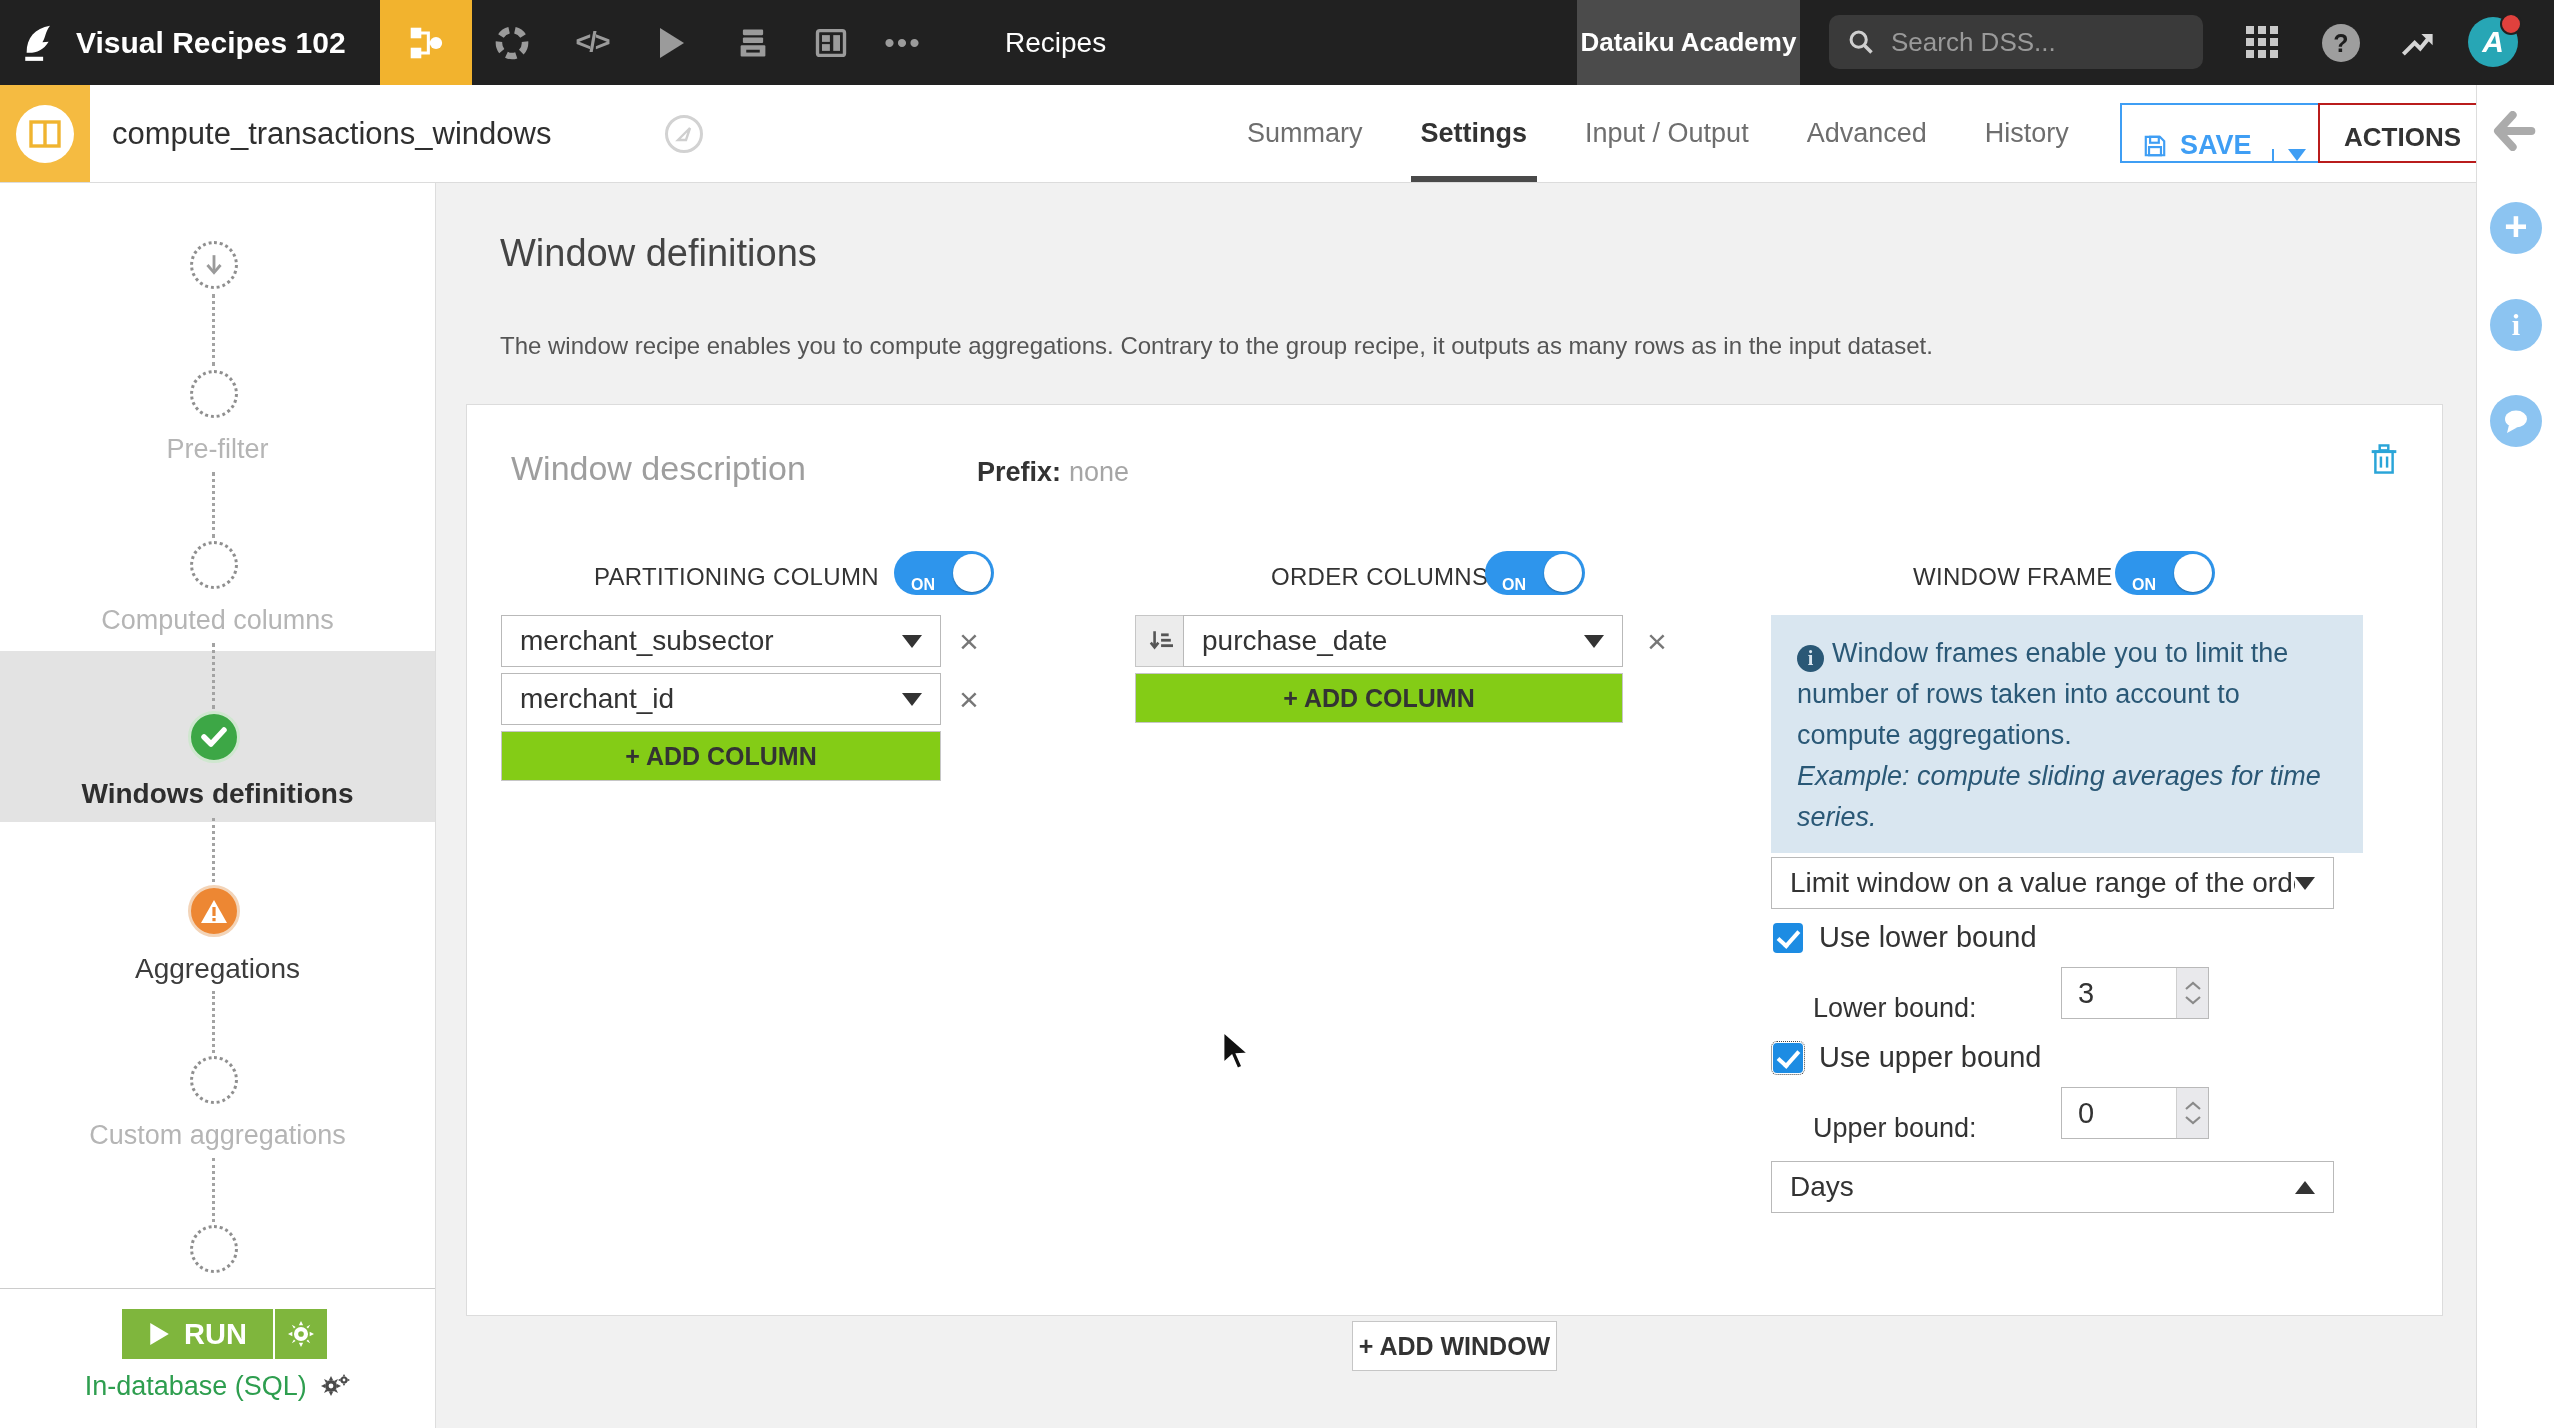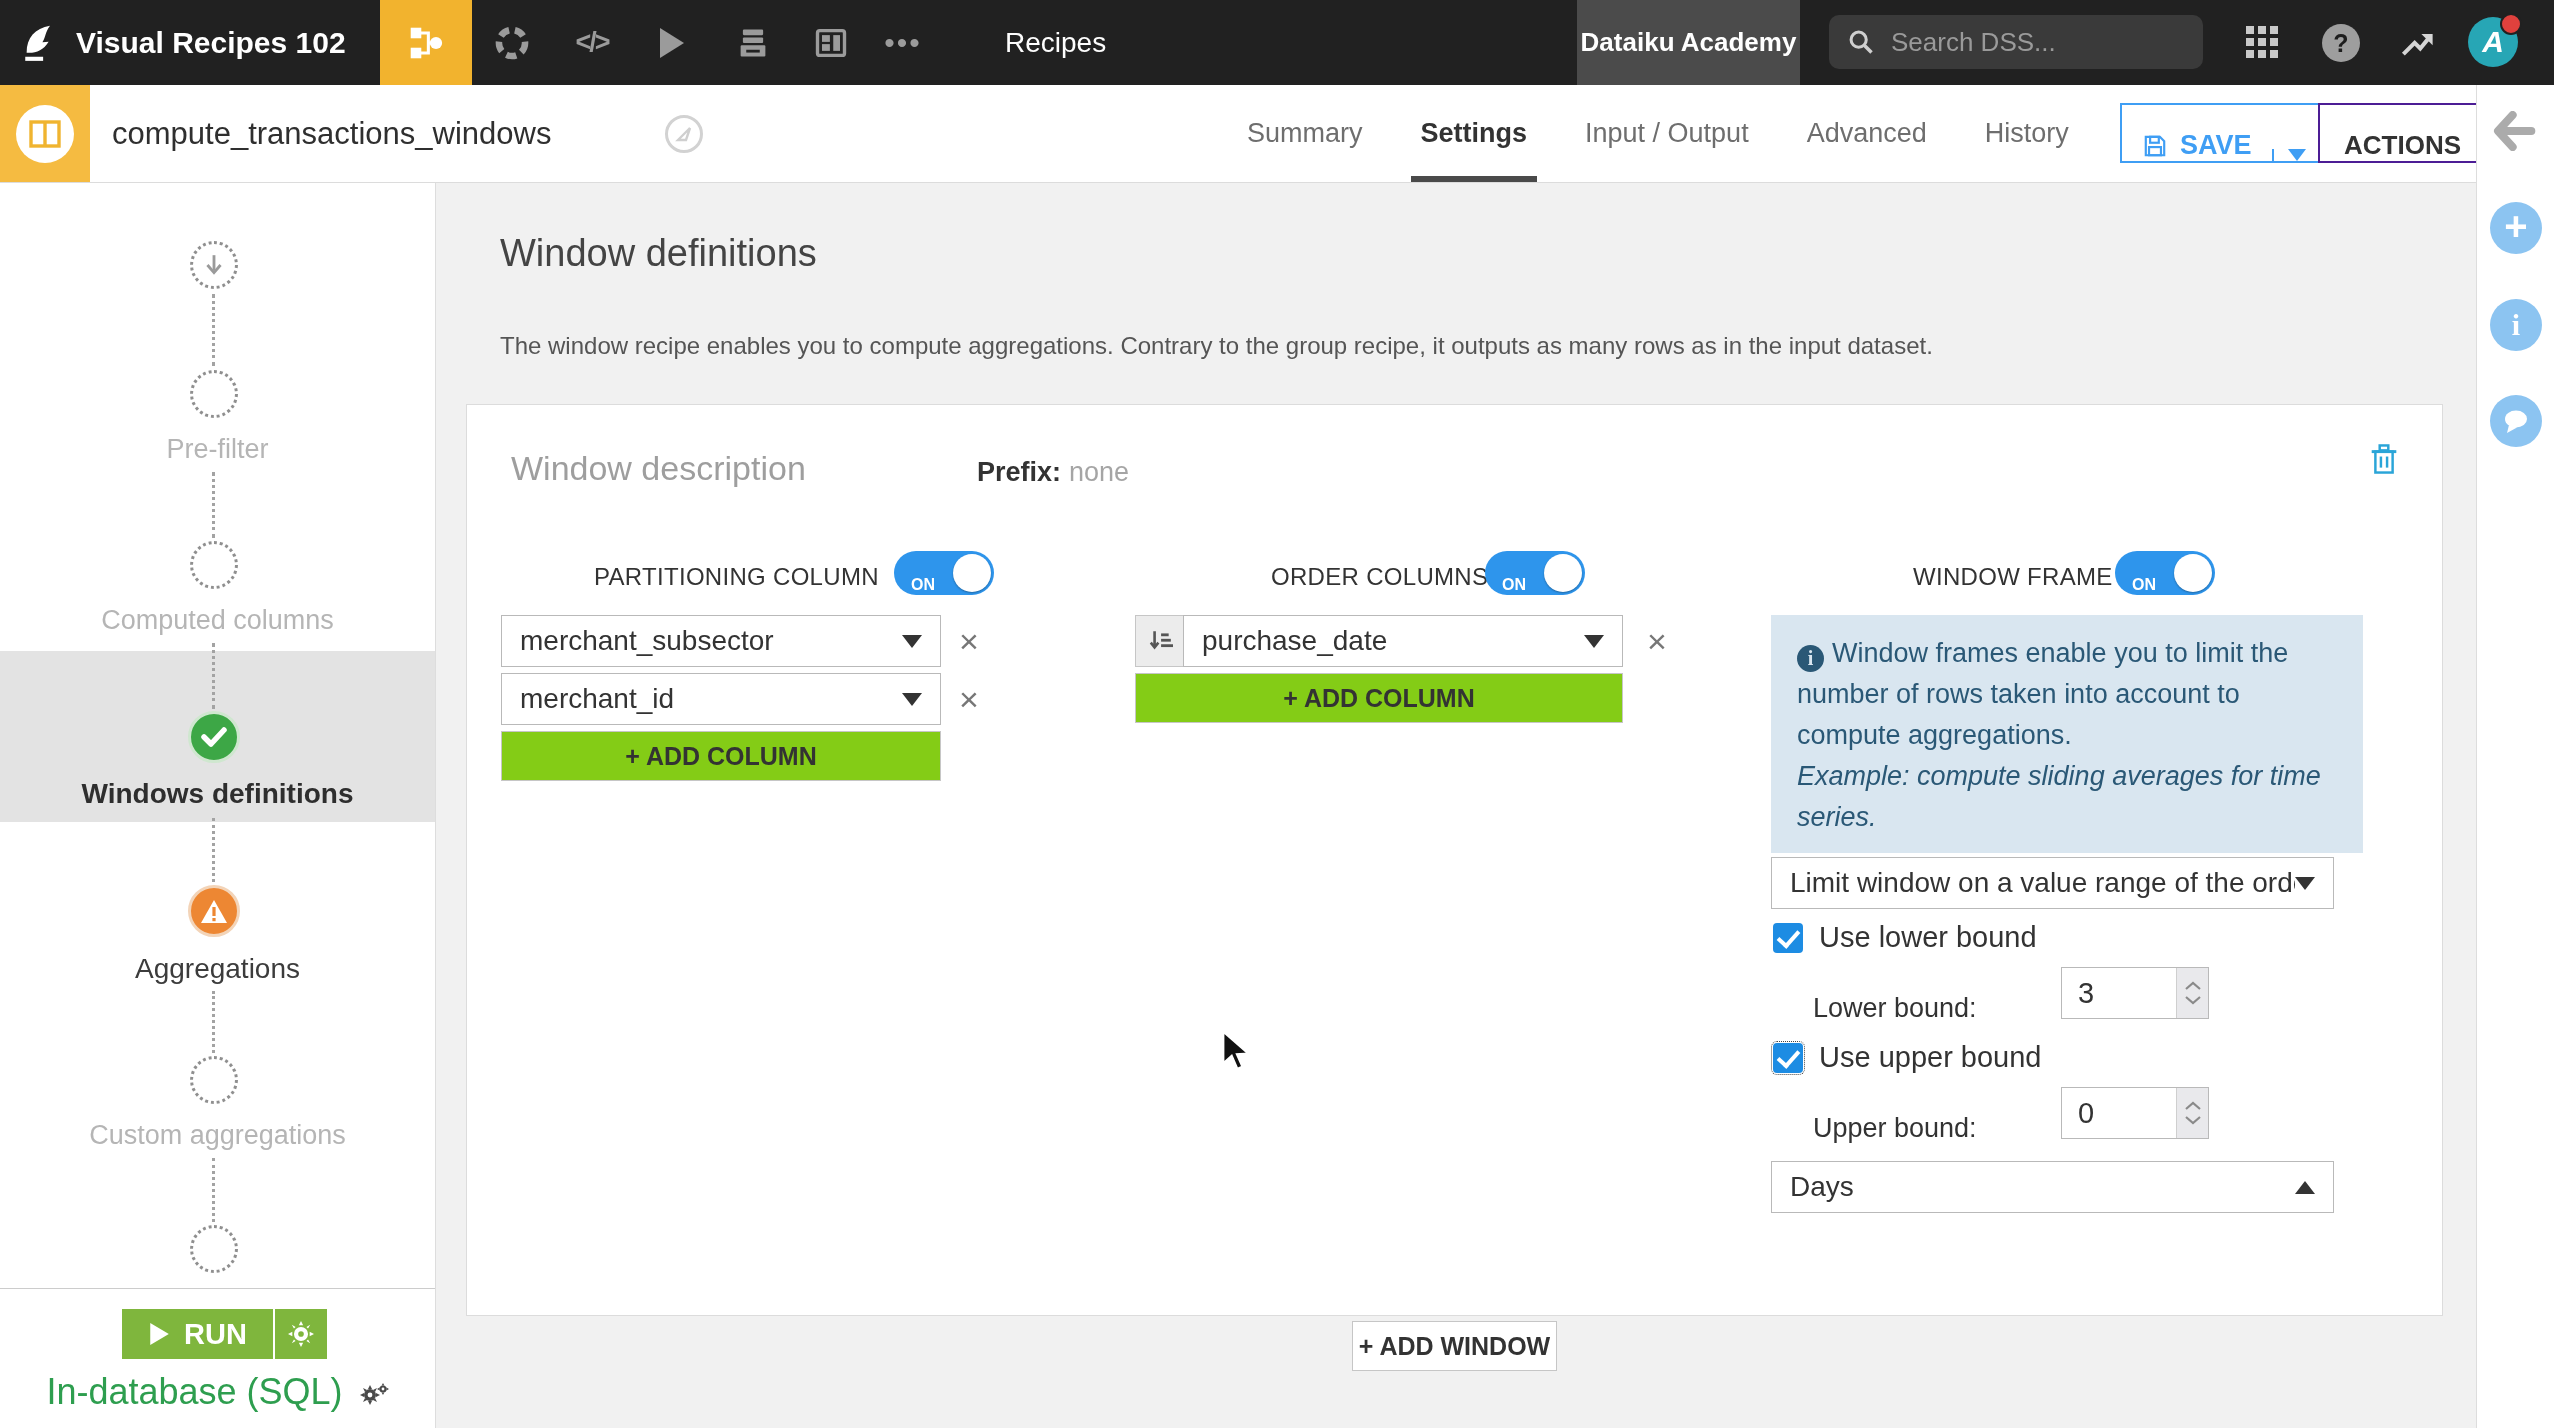--- a/index.html
+++ b/index.html
@@ -35,21 +35,21 @@
   .doc-title{position:absolute;left:112px;top:0;height:97px;line-height:97px;font-size:31px;color:#2f2f2f;}
   .compass{position:absolute;left:665px;top:30px;width:38px;height:38px;border-radius:50%;border:3px solid #d2d2d2;box-sizing:border-box;display:flex;align-items:center;justify-content:center;}
   .tabs{position:absolute;left:1247px;top:0;height:97px;display:flex;gap:58px;align-items:center;}
   .tab{position:relative;height:97px;line-height:97px;font-size:27px;color:#6e6e6e;white-space:nowrap;cursor:pointer;}
   .tab.active{color:#333;font-weight:700;}
   .tab.active::after{content:"";position:absolute;left:-10px;right:-10px;bottom:0;height:6px;background:#4a4a4a;}
   .save-btn{position:absolute;left:2120px;top:18px;height:60px;display:flex;border:2px solid #3F9EF4;background:#fff;box-sizing:border-box;align-items:flex-end;}
   .save-main{display:flex;align-items:center;gap:12px;padding:0 20px;color:#3F9EF4;font-size:27px;font-weight:700;}
   .save-caret{width:46px;border-left:2px solid #3F9EF4;display:flex;align-items:center;justify-content:center;}
   .caret-down-blue{width:0;height:0;border-top:12px solid #3F9EF4;border-left:9px solid transparent;border-right:9px solid transparent;}
-  .actions-btn{position:absolute;left:2318px;top:18px;height:60px;border:2px solid #4c1d95;background:#fff;color:#333;font-size:26px;font-weight:700;padding:12px 24px;line-height:56px;box-sizing:border-box;}
+  .actions-btn{position:absolute;left:2318px;top:18px;height:60px;border:2px solid #b91c1c;background:#fff;color:#333;font-size:26px;font-weight:700;padding:4px 24px;line-height:56px;box-sizing:border-box;}
   
   .rail{position:absolute;left:2476px;top:85px;width:78px;height:1343px;background:#fff;border-left:1px solid #ddd;z-index:25;}
   .rail .back{position:absolute;left:14px;top:26px;}
   .railbtn{position:absolute;left:13px;width:52px;height:52px;border-radius:50%;background:#8cc4f1;color:#fff;display:flex;align-items:center;justify-content:center;}
   .railbtn.plus{top:117px;font-size:40px;font-weight:700;padding-bottom:4px;box-sizing:border-box;}
   .railbtn.info{top:214px;font-size:30px;font-weight:700;font-family:"Liberation Serif",serif;}
   .railbtn.chat{top:310px;}
   
   .sidebar{position:absolute;left:0;top:182px;width:435px;height:1246px;background:#fff;border-right:1px solid #ddd;z-index:10;}
   .stepband{position:absolute;left:0;top:469px;width:435px;height:171px;background:#e3e3e3;}
@@ -57,21 +57,21 @@
   .stepcircle{position:absolute;left:190px;width:48px;height:48px;border-radius:50%;border:3px dotted #8f8f8f;box-sizing:border-box;background:transparent;display:flex;align-items:center;justify-content:center;}
   .stepcircle.solid-green{border:3px solid #cfe7cf;background:#3DA746;left:188px;width:52px;height:52px;}
   .stepcircle.solid-orange{border:3px solid #f3d4b8;background:#ED8733;left:188px;width:52px;height:52px;}
   .steplabel{position:absolute;left:0;width:435px;text-align:center;font-size:27px;color:#b5b5b5;}
   .steplabel.active{color:#2e2e2e;font-weight:700;font-size:28px;}
   .steplabel.dark{color:#3c3c3c;font-size:28px;}
   .runpanel{position:absolute;left:0;top:1106px;width:435px;height:140px;background:#fff;border-top:1px solid #ccc;}
   .runbtn{position:absolute;left:122px;top:20px;height:50px;display:flex;}
   .run-main{background:#7FB63D;color:#fff;font-size:29px;font-weight:700;display:flex;align-items:center;gap:14px;padding:0 26px;}
   .run-gear{background:#7FB63D;margin-left:2px;width:52px;display:flex;align-items:center;justify-content:center;}
-  .engine{position:absolute;left:0;top:82px;width:435px;text-align:center;font-size:36px;color:#2E9E4F;}
+  .engine{position:absolute;left:0;top:82px;width:435px;text-align:center;font-size:27px;color:#2E9E4F;}
   .engine .gears{vertical-align:-4px;margin-left:6px;}
   
   .main{position:absolute;left:435px;top:182px;width:2041px;height:1246px;background:#f1f1f1;z-index:5;}
   .main h1{position:absolute;left:65px;top:50px;margin:0;font-size:38px;font-weight:500;color:#444;}
   .main .desc{position:absolute;left:65px;top:150px;font-size:24px;color:#555;}
   .card{position:absolute;left:31px;top:222px;width:1977px;height:912px;background:#fff;border:1px solid #dcdcdc;box-sizing:border-box;}
   .card-title{position:absolute;left:44px;top:44px;font-size:34px;color:#9e9e9e;}
   .prefix-label{position:absolute;left:510px;top:52px;font-size:27px;font-weight:600;color:#333;}
   .prefix-value{position:absolute;left:602px;top:52px;font-size:27px;color:#a5a5a5;}
   .trash{position:absolute;right:44px;top:38px;cursor:pointer;}

